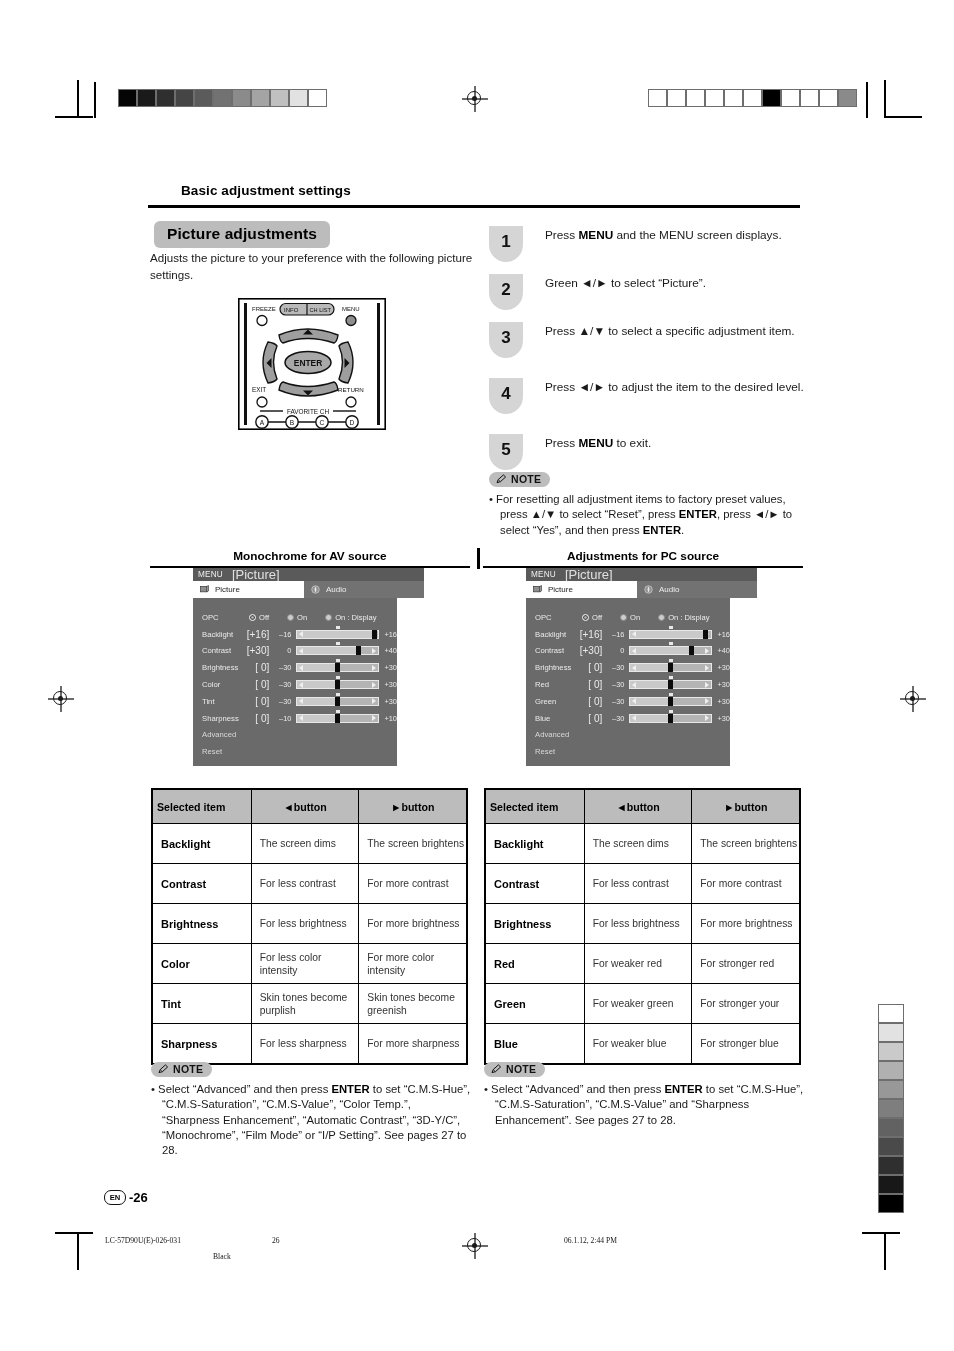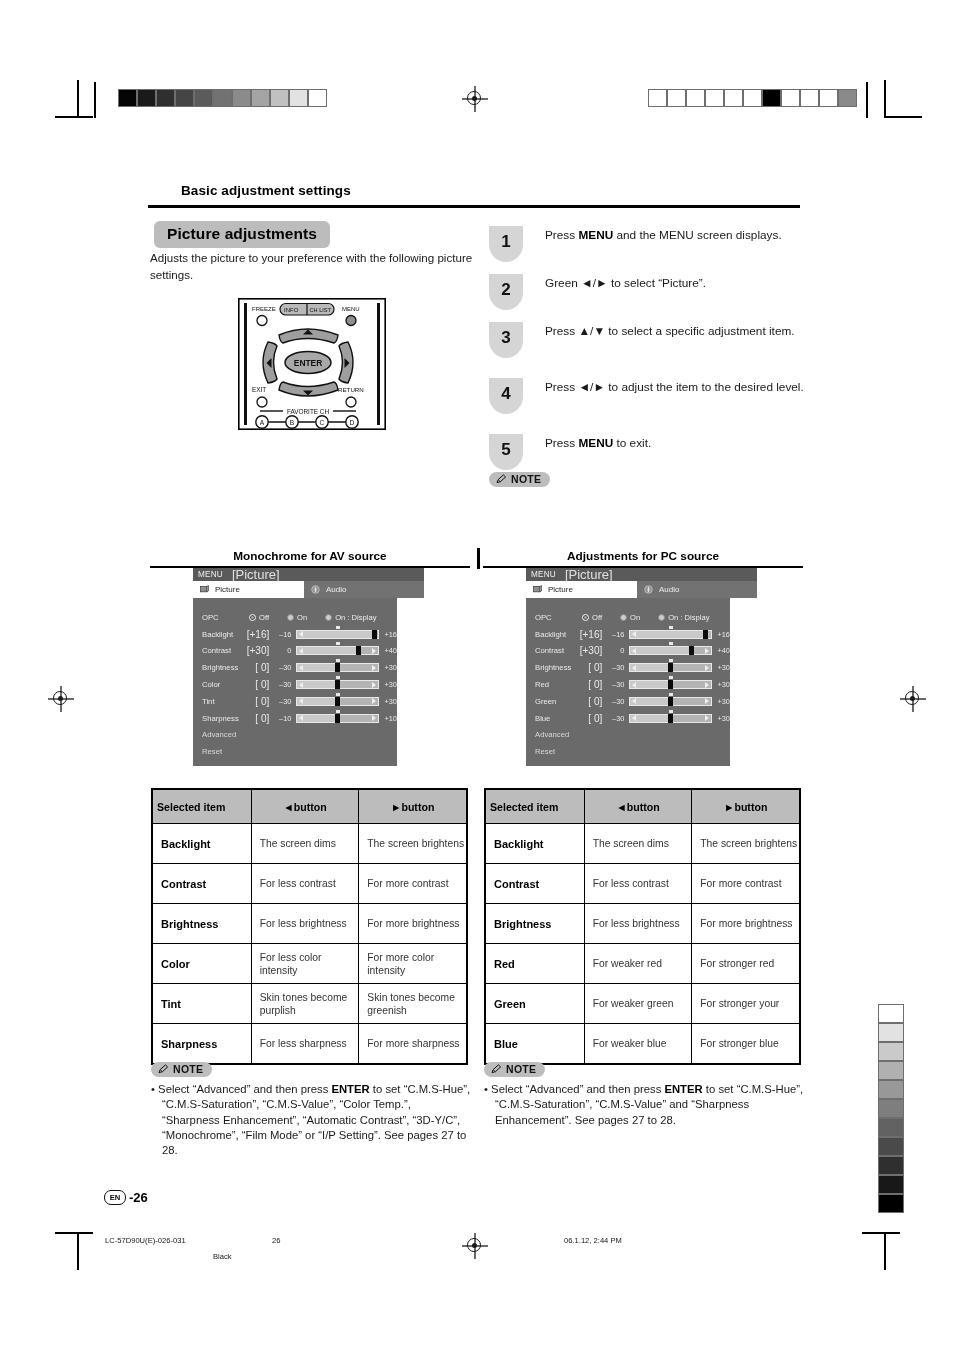--- a/index.html
+++ b/index.html
@@ -146,21 +146,21 @@
   table.dt { border: 2px solid #000; }
 
   
   .pg { position: absolute; left: 104px; top: 1190px; display: flex; align-items: center; gap: 3px; }
   .pg .en {
     width: 20px; height: 13px; border: 1.2px solid #111; border-radius: 7px;
     font-size: 7.6px; display: flex; align-items: center; justify-content: center; font-weight: bold;
   }
   .pg .num { font-size: 13px; font-weight: bold; }
 
-  .foot { position: absolute; font-size: 7.6px; color: #151515; }
+  .foot { position: absolute; font-size: 7.6px; color: #151515; font-family: Liberation Serif, serif; }
 </style>
 </head>
 <body>
 
 <div>
 
   <div class="crop" style="left:77px;top:80px;width:1.6px;height:38px;"></div>
   <div class="crop" style="left:55px;top:116px;width:38px;height:1.6px;"></div>
   <div class="crop" style="left:94px;top:82px;width:1.6px;height:36px;"></div>
 
@@ -327,20 +327,21 @@
     </div>
 
   <div style="position:absolute;left:489px;top:470px;width:315px;">
     <div class="note-tag">
       <svg width="11" height="10" viewBox="0 0 11 10">
         <path d="M1 8.6 L2.2 5.6 L7.4 0.9 L9.6 3 L4.4 7.7 Z" fill="none" stroke="#111" stroke-width="1"></path>
         <path d="M2.2 5.6 L4.4 7.7" stroke="#111" stroke-width="0.8"></path>
       </svg>
       <span>NOTE</span>
     </div>
+    <div class="note-body">• For resetting all adjustment items to factory preset values, press ▲/▼ to select “Reset”, press <b>ENTER</b>, press ◄/► to select “Yes”, and then press <b>ENTER</b>.</div>
   </div>
 
   <div class="subhead" style="left:150px;top:549px;width:320px;">Monochrome for AV source</div>
   <div class="subrule" style="left:150px;top:566px;width:320px;"></div>
 
   <div class="subhead" style="left:483px;top:549px;width:320px;">Adjustments for PC source</div>
   <div class="subrule" style="left:483px;top:566px;width:320px;"></div>
 
   <div class="crop" style="left:477px;top:548px;width:3px;height:21px;"></div>
 

